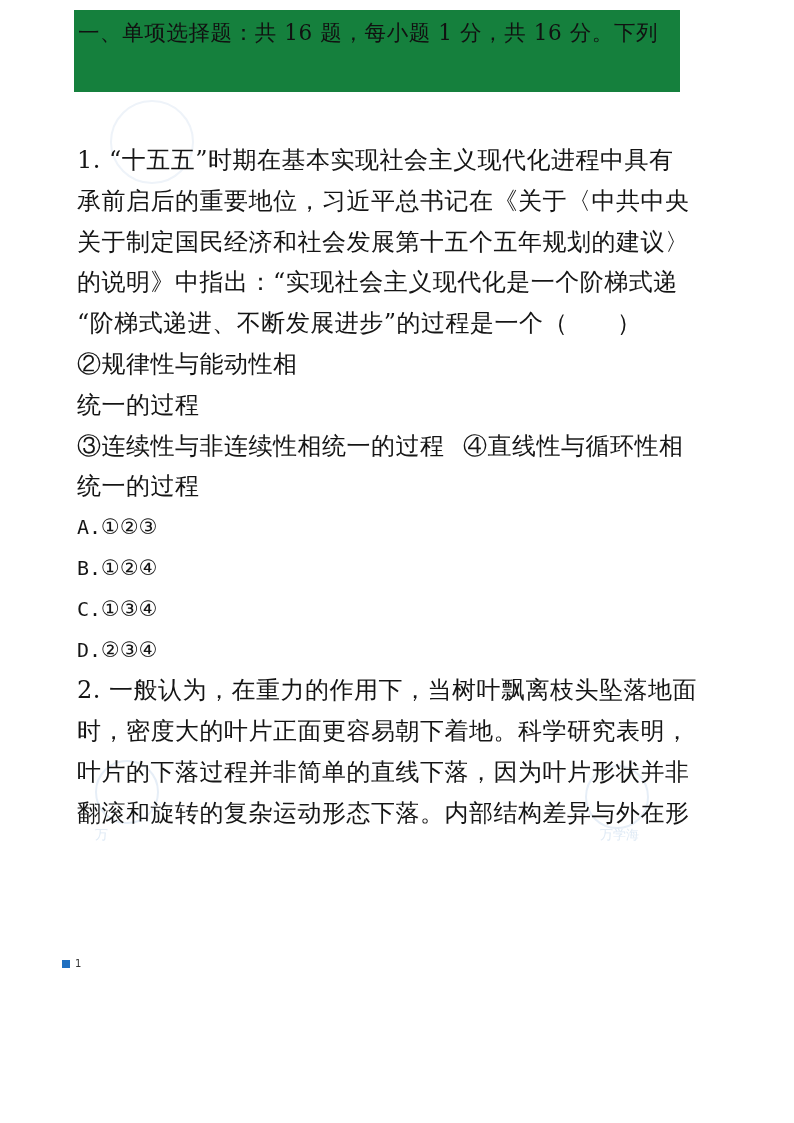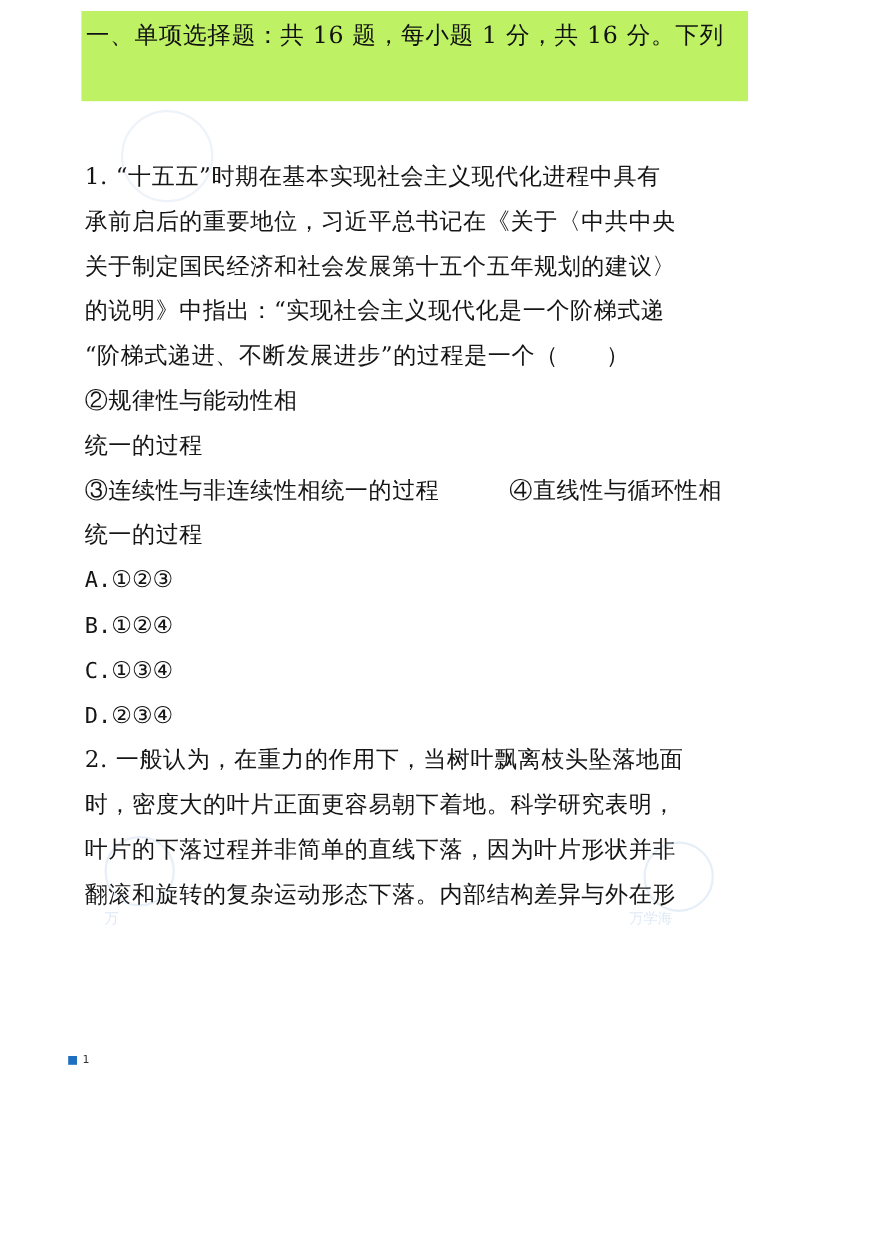--- a/index.html
+++ b/index.html
@@ -20,39 +20,39 @@
       left: 0; top: 0;
       width: 794px;
       height: 1123px;
     }
     .section-banner {
       position: absolute;
       left: 74px;
       top: 10px;
       width: 606px;
       height: 82px;
-      background: #bef264;
+      background: #15803d;
       box-sizing: border-box;
       padding: 4px 4px 0 4px;
     }
     .banner-line {
       font-size: 21.5px;
       line-height: 37px;
       letter-spacing: 0.6px;
       white-space: nowrap;
       color: #111;
     }
     .content {
       position: absolute;
       left: 77px;
       top: 140px;
       width: 610px;
     }
     .line {
-      font-size: 21px;
+      font-size: 24px;
       line-height: 40.8px;
       height: 40.8px;
       white-space: nowrap;
       letter-spacing: 0.5px;
       color: #151515;
     }
     .opt-row {
       display: flex;
     }
     .opt-left {
@@ -101,21 +101,21 @@
   </style>
 </head>
 <body>
 
 <div class="page">
 
   <div class="wm-circle" style="left:110px; top:100px; width:80px; height:80px; border-color:#eef3f9;"></div>
   <div class="wm-circle" style="left:95px; top:760px; width:60px; height:60px;"></div>
   <div class="wm-circle" style="left:585px; top:765px; width:60px; height:60px;"></div>
   <div class="watermark" style="left:95px; top:826px;">万</div>
-  <div class="watermark" style="left:572px; top:826px;">万学海</div>
+  <div class="watermark" style="left:600px; top:826px;">万学海</div>
 
   <div class="section-banner">
     <div class="banner-line">一、单项选择题：共 16 题，每小题 1 分，共 16 分。下列</div>
   </div>
 
   <div class="content">
 
     <div>
       <div class="line">1. “十五五”时期在基本实现社会主义现代化进程中具有</div>
       <div class="line">承前启后的重要地位，习近平总书记在《关于〈中共中央</div>

